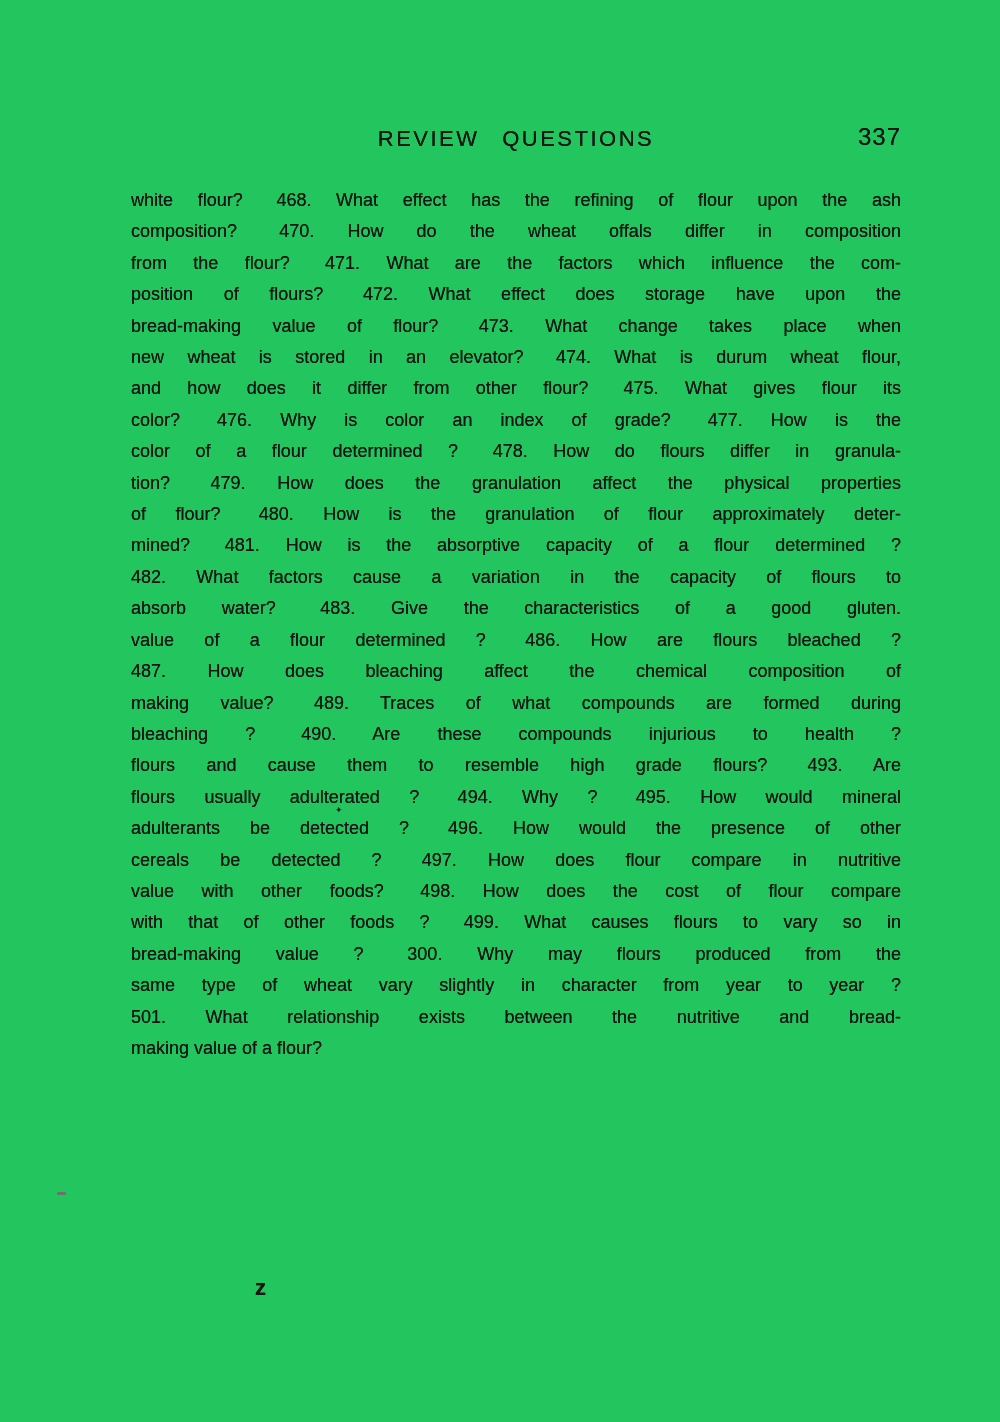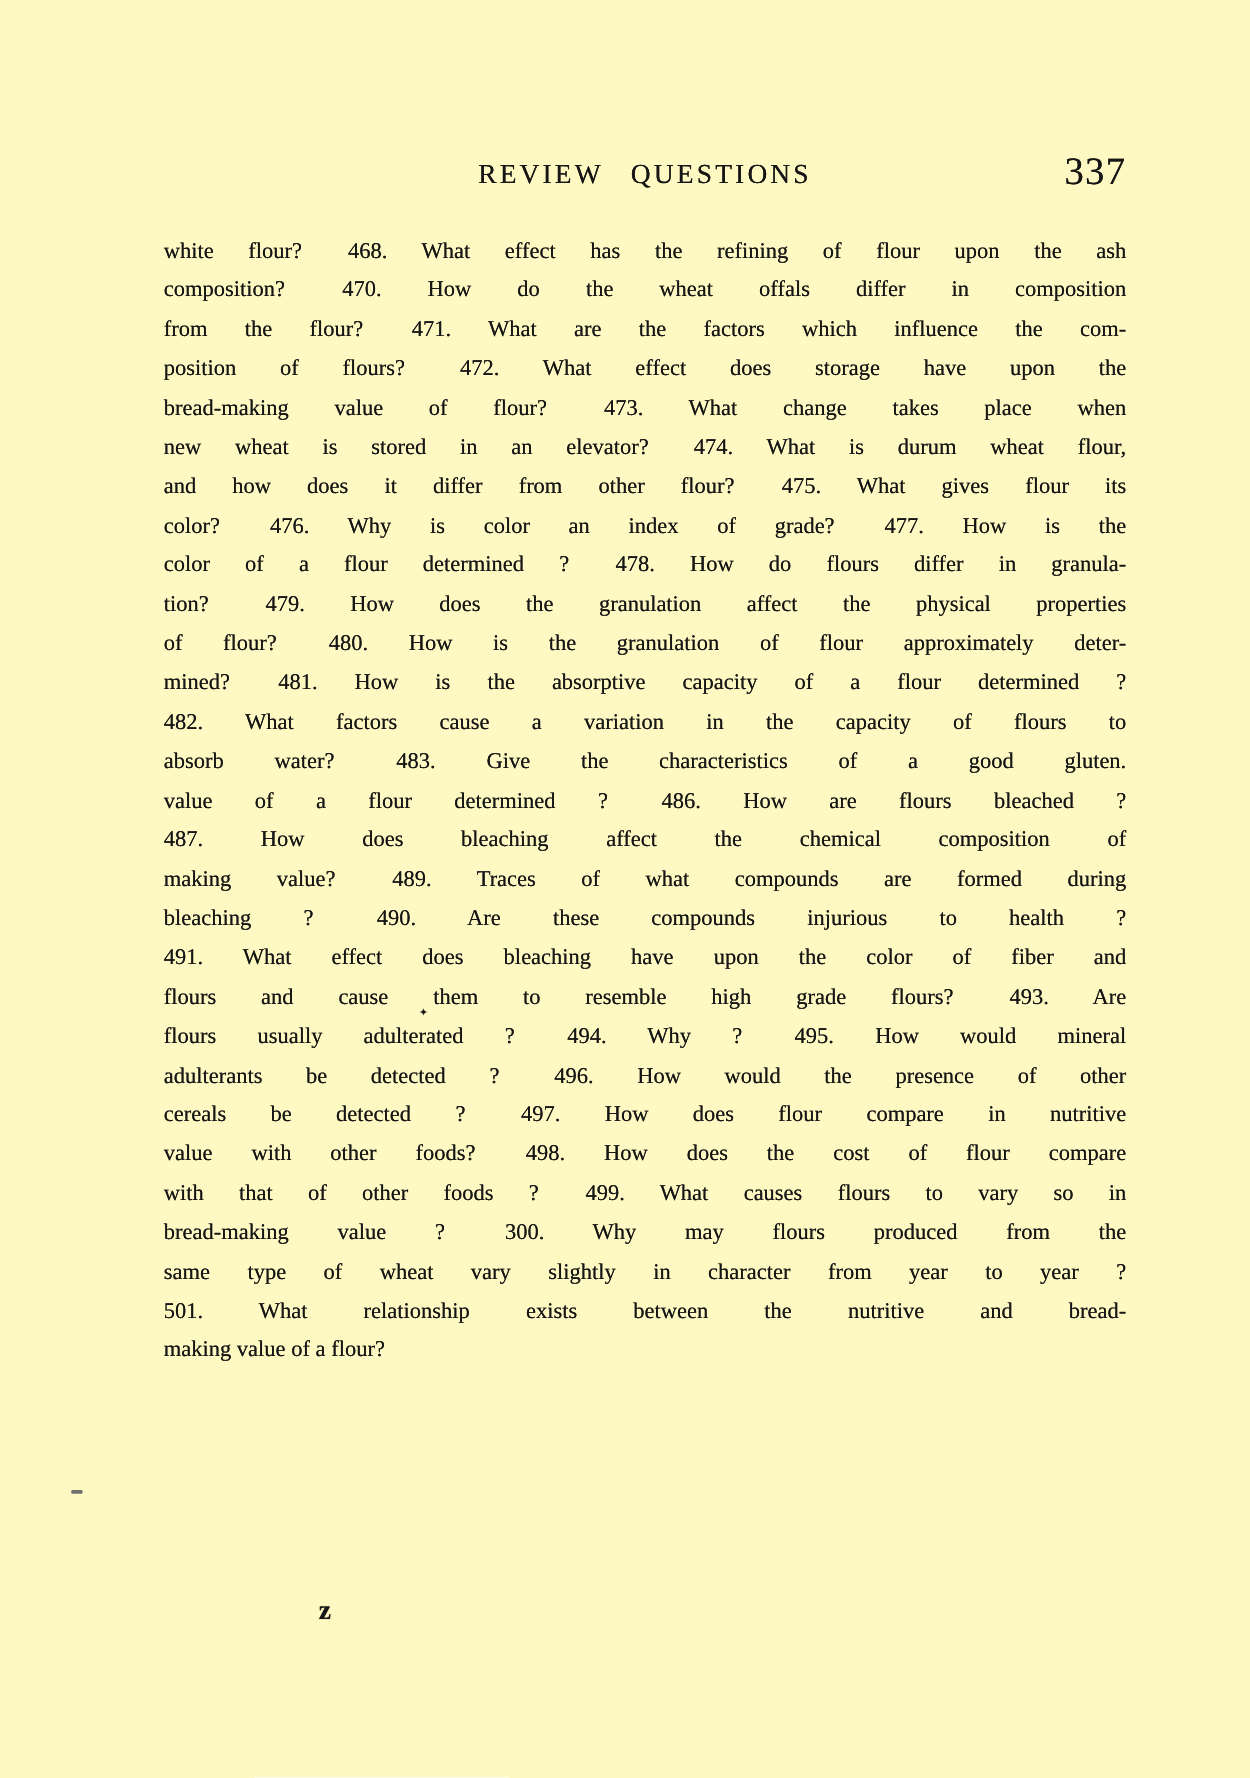--- a/index.html
+++ b/index.html
@@ -4,22 +4,22 @@
 <style>
   html, body {
     margin: 0;
     padding: 0;
     background: #ffffff;
   }
   .page {
     position: relative;
     width: 1000px;
     height: 1422px;
-    background: #fef9c3;
-    font-family: Liberation Serif, serif;
+    background: #22c55e;
+    font-family: Liberation Sans, sans-serif;
     color: #161616;
     overflow: hidden;
   }
   .header {
     position: absolute;
     left: 131px;
     top: 124px;
     width: 770px;
     height: 34px;
   }
@@ -29,21 +29,21 @@
     font-size: 22px;
     line-height: 30px;
     letter-spacing: 2.5px;
     word-spacing: 14px;
     text-shadow: 0 0 0.5px rgba(0,0,0,0.85);
   }
   .page-number {
     position: absolute;
     right: 0;
     top: -4px;
-    font-size: 31px;
+    font-size: 24px;
     line-height: 34px;
     letter-spacing: 1px;
     text-shadow: 0 0 0.5px rgba(0,0,0,0.85);
   }
   .body-block {
     position: absolute;
     left: 131px;
     top: 185px;
     width: 770px;
   }
@@ -110,21 +110,20 @@
     <div class="line">color of a flour determined ?  478. How do flours differ in granula-</div>
     <div class="line">tion?  479. How does the granulation affect the physical properties</div>
     <div class="line">of flour?  480. How is the granulation of flour approximately deter-</div>
     <div class="line">mined?  481. How is the absorptive capacity of a flour determined ?</div>
     <div class="line">482. What factors cause a variation in the capacity of flours to</div>
     <div class="line">absorb water?  483. Give the characteristics of a good gluten.</div>
     <div class="line">value of a flour determined ?  486. How are flours bleached ?</div>
     <div class="line">487. How does bleaching affect the chemical composition of</div>
     <div class="line">making value?  489. Traces of what compounds are formed during</div>
     <div class="line">bleaching ?  490. Are these compounds injurious to health ?</div>
-    <div class="line">491. What effect does bleaching have upon the color of fiber and</div>
     <div class="line">flours and cause them to resemble high grade flours?  493. Are</div>
     <div class="line">flours usually adulterated ?  494. Why ?  495. How would mineral</div>
     <div class="line">adulterants be detected ?  496. How would the presence of other</div>
     <div class="line">cereals be detected ?  497. How does flour compare in nutritive</div>
     <div class="line">value with other foods?  498. How does the cost of flour compare</div>
     <div class="line">with that of other foods ?  499. What causes flours to vary so in</div>
     <div class="line">bread-making value ?  300. Why may flours produced from the</div>
     <div class="line">same type of wheat vary slightly in character from year to year ?</div>
     <div class="line">501. What relationship exists between the nutritive and bread-</div>
     <div class="line last">making value of a flour?</div>

